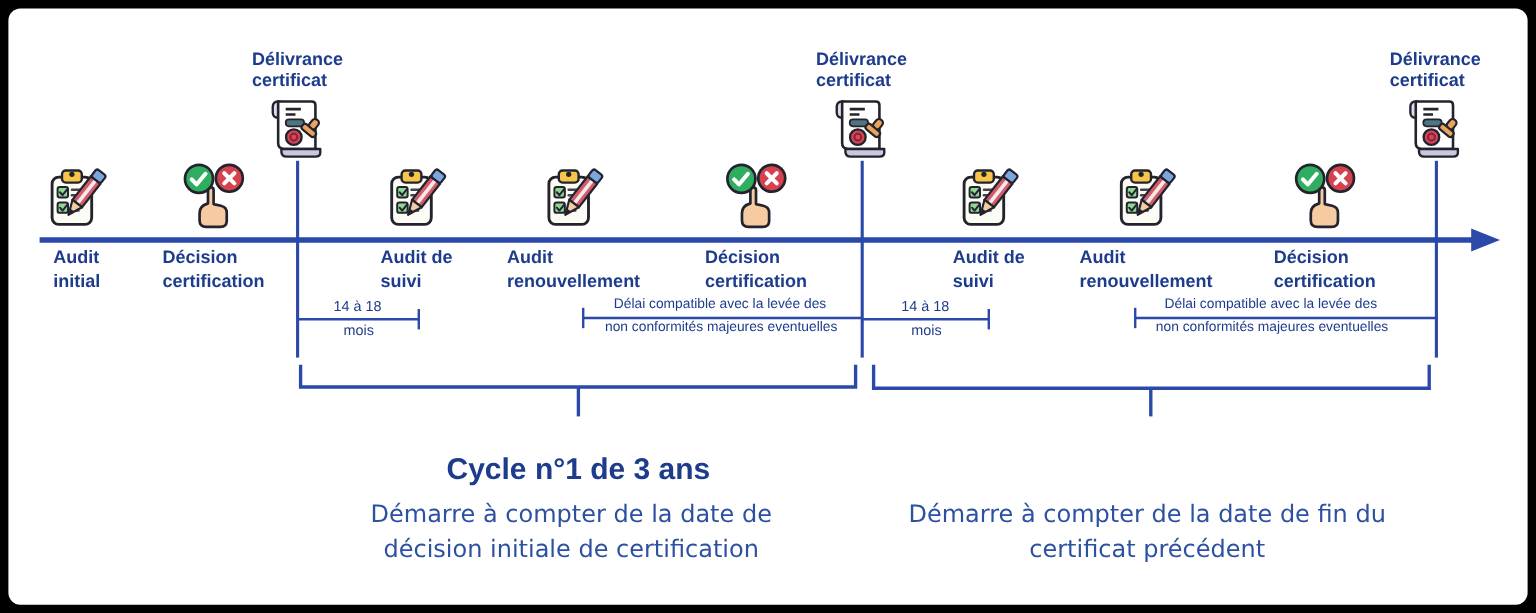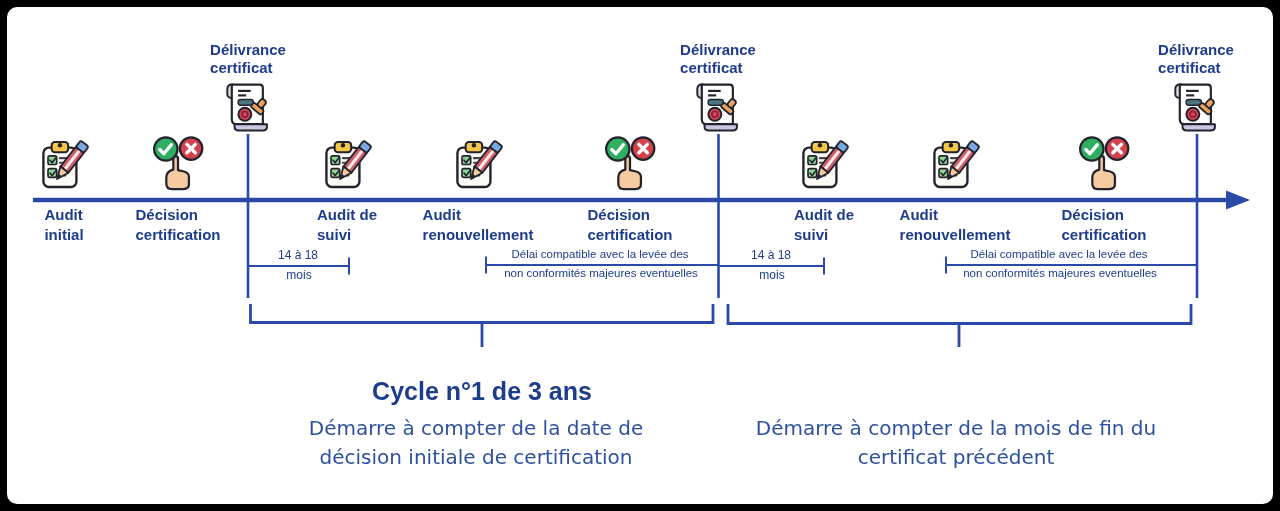--- a/index.html
+++ b/index.html
@@ -229,17 +229,17 @@
     <div class="iv iv-above iv-lg" style="left:600px;top:261px">Délai compatible avec la levée des</div>
     <div class="iv iv-below iv-lg" style="left:601px;top:267px">non conformités majeures eventuelles</div>
     <div class="iv iv-above iv-sm" style="left:771px;top:262px">14 à 18</div>
     <div class="iv iv-below iv-sm" style="left:772px;top:269px">mois</div>
     <div class="iv iv-above iv-lg" style="left:1059px;top:261px">Délai compatible avec la levée des</div>
     <div class="iv iv-below iv-lg" style="left:1060px;top:267px">non conformités majeures eventuelles</div>
 
     <div class="cycle-title" style="left:482px">Cycle n°1 de 3 ans</div>
     <div class="cycle-desc" style="left:476px">Démarre à compter de la date de
 décision initiale de certification</div>
-    <div class="cycle-desc" style="left:956px">Démarre à compter de la mois de fin du
+    <div class="cycle-desc" style="left:956px">Démarre à compter de la date de fin du
 certificat précédent</div>
 
   </div>
 </div>
 
 </body></html>

